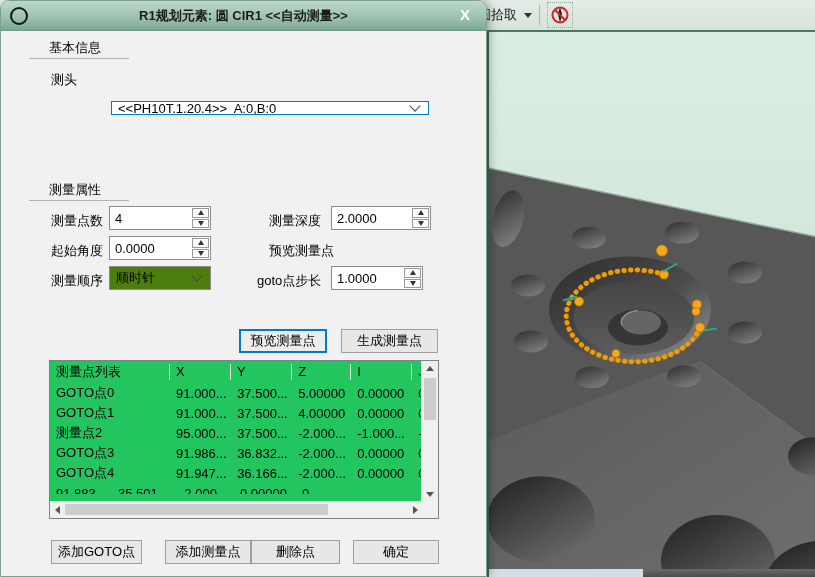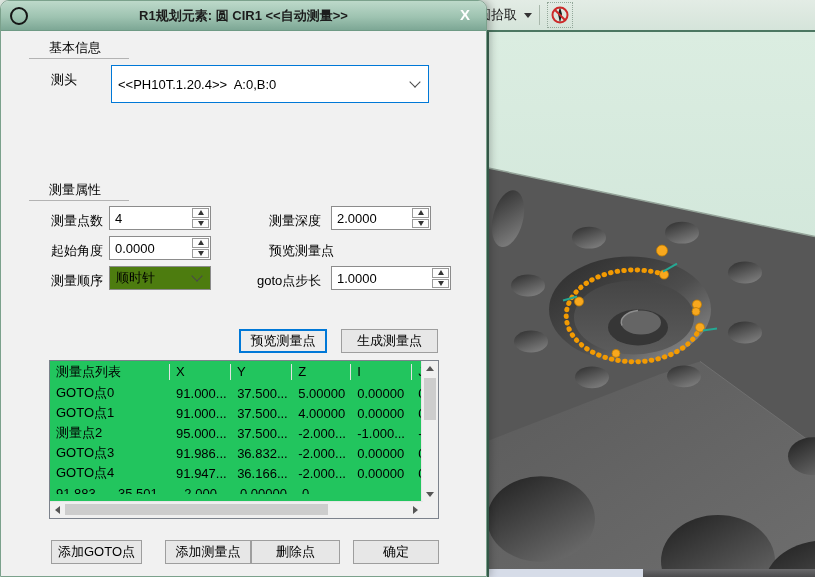--- a/index.html
+++ b/index.html
@@ -35,21 +35,21 @@
       background:linear-gradient(#bdd9ca,#9ec3b1 55%,#7da795);border-bottom:1px solid #6f9a85;}
   .title-circle{position:absolute;left:9px;top:6px;width:14px;height:14px;border:2px solid #151515;border-radius:50%;}
   .title-text{position:absolute;left:0;right:0;top:6px;text-align:center;font-size:13px;font-weight:600;color:#1c1c1c;}
   .close-x{position:absolute;right:16px;top:5px;font-size:15px;font-weight:700;color:#fff;cursor:default;}
 
   .lbl{position:absolute;font-size:13px;color:#000;white-space:nowrap;}
   .sec-line{position:absolute;height:1px;background:#b3b3b3;width:100px;left:28px;}
 
   .combo{position:absolute;box-sizing:border-box;display:flex;align-items:center;
       font-size:13px;color:#000;padding-left:6px;}
-  .combo-blue{border:1px solid #0078d7;background:#fff;height:38px;}
+  .combo-blue{border:1px solid #0078d7;background:#fff;height:14px;margin-top:36px;}
   .combo-gray{border:1px solid #8c8c8c;background:#4d7c0f;height:24px;}
   .chev{margin-left:auto;margin-right:9px;width:7px;height:7px;
       border-right:1.6px solid #4a4a4a;border-bottom:1.6px solid #4a4a4a;
       transform:rotate(45deg);margin-top:-4px;}
 
   .spin{position:absolute;height:24px;box-sizing:border-box;background:#fff;
       border:1px solid #8c8c8c;display:flex;}
   .spin-val{flex:1;font-size:13px;padding:4px 0 0 5px;white-space:pre;}
   .spin-btns{width:17px;display:flex;flex-direction:column;padding:1px;gap:1px;}
   .spin-b{flex:1;border:1px solid #9a9a9a;background:#fdfdfd;display:flex;align-items:center;justify-content:center;}
@@ -245,21 +245,21 @@
     </span>
   </div>
   <div class="lbl" style="left:268px;top:241px;">预览测量点</div>
 
   <div class="lbl" style="left:50px;top:271px;">测量顺序</div>
   <div class="combo combo-gray" style="left:108px;top:265px;width:102px;">
     <span>顺时针</span>
     <span class="chev"></span>
   </div>
   <div class="lbl" style="left:256px;top:271px;">goto点步长</div>
-  <div class="spin" style="left:330px;top:265px;width:120px;">
+  <div class="spin" style="left:330px;top:265px;width:92px;">
     <span class="spin-val">1.0000</span>
     <span class="spin-btns">
       <span class="spin-b">
           <i class="tri-up"></i>
         </span>
       <span class="spin-b">
           <i class="tri-dn"></i>
         </span>
     </span>
   </div>

